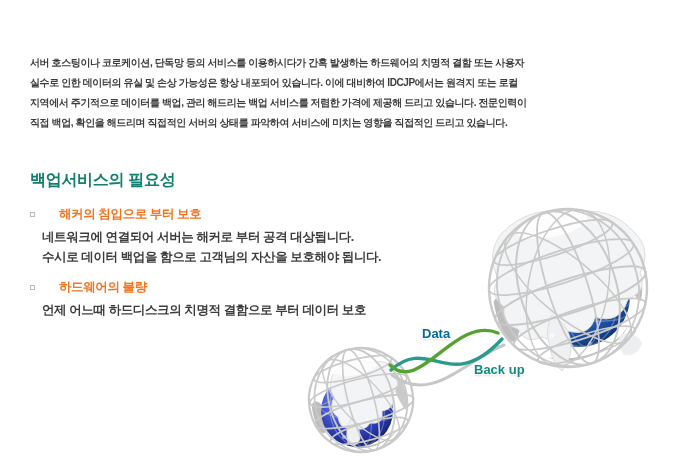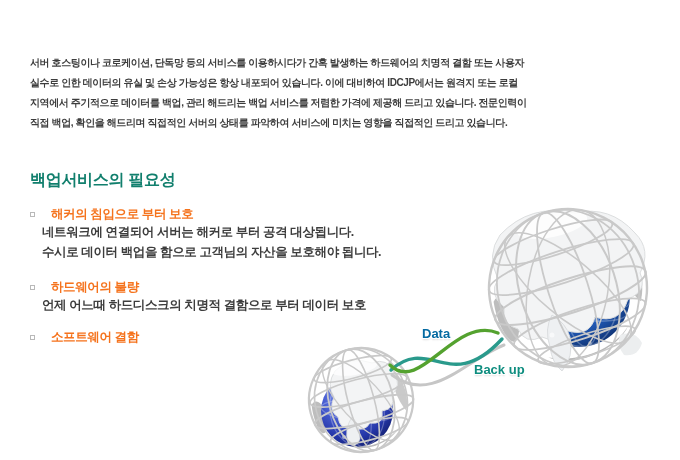--- a/index.html
+++ b/index.html
@@ -26,30 +26,30 @@
   .sub-title {
     position:absolute; left:30px; top:170px;
     font-size:16px; font-weight:700; color:#117f6d;
     letter-spacing:-0.3px;
   }
 
   .section { position:absolute; left:30px; }
   .section.s1 { top:207px; }
   .section.s2 { top:280px; }
   .section.s3 { top:330px; }
-  .sec-head { display:flex; align-items:center; gap:16px; height:15px; }
+  .sec-head { display:flex; align-items:center; gap:24px; height:15px; }
   .bullet {
     width:5px; height:5px; border:1px solid #b9b9b9; background:#fff;
     flex:0 0 auto;
   }
   .sec-heading {
     font-size:12.5px; font-weight:700; color:#f5731d; letter-spacing:-0.4px;
     white-space:nowrap;
   }
-  .sec-lines { margin-left:12px; }
+  .sec-lines { margin-top:5px; margin-left:12px; }
   .sec-line {
     font-size:12.5px; font-weight:700; color:#3d3d3d;
     line-height:20px; letter-spacing:-0.4px; white-space:nowrap;
   }
 
   .illustration {
     position:absolute; left:290px; top:195px; width:390px; height:265px;
   }
   .illustration svg { position:absolute; left:0; top:0; }
   .cable-label {
@@ -90,24 +90,20 @@
     <div class="sec-head">
       <span class="bullet"></span>
       <span class="sec-heading">하드웨어의 불량</span>
     </div>
     <div class="sec-lines">
       <div class="sec-line">언제 어느때 하드디스크의 치명적 결함으로 부터 데이터 보호</div>
     </div>
   </div>
 
   <div class="section s3">
-    <div class="sec-head">
-      <span class="bullet"></span>
-      <span class="sec-heading">소프트웨어 결함</span>
-    </div>
   </div>
 
   <div class="illustration">
     <svg width="390" height="265" viewBox="0 0 390 265">
       <defs>
         <radialGradient id="gBigBlue" cx="38%" cy="28%" r="80%">
           <stop offset="0%" stop-color="#a6d4f8"></stop>
           <stop offset="35%" stop-color="#4e92e2"></stop>
           <stop offset="70%" stop-color="#2058b4"></stop>
           <stop offset="100%" stop-color="#0c2c68"></stop>

